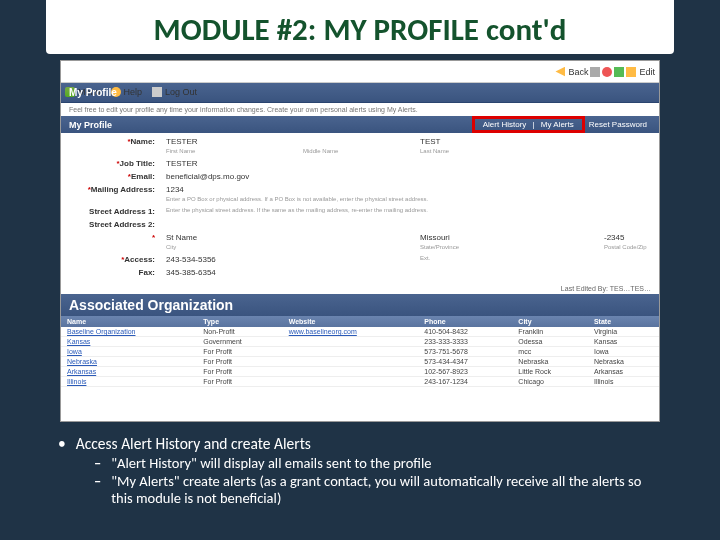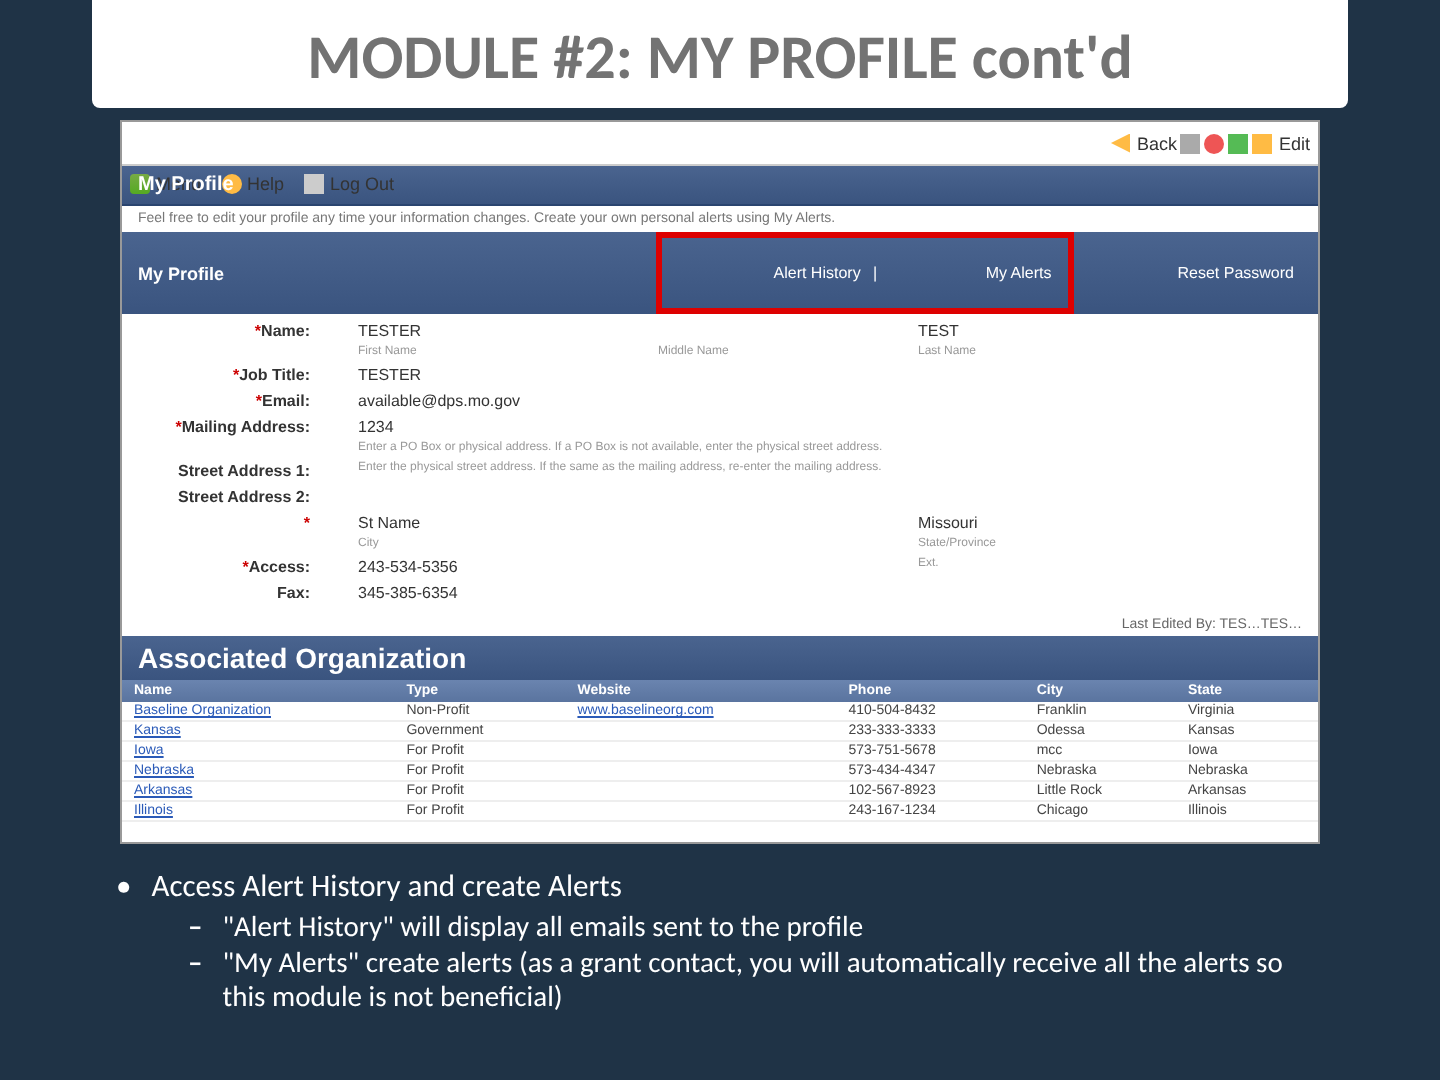--- a/index.html
+++ b/index.html
@@ -5,21 +5,21 @@
   * { box-sizing: border-box; margin: 0; padding: 0; }
   body {
     width: 720px;
     height: 540px;
     background: #1f3346;
     font-family: Calibri, Arial, sans-serif;
     overflow: hidden;
     position: relative;
   }
   .slide-title {
-    color: #737373;
+    color: #14532d;
     font-size: 31px;
     font-weight: bold;
     text-align: center;
     padding: 10px 0 6px;
     background: #fff;
     border-radius: 0 0 4px 4px;
     margin: 0 46px;
   }
   .screenshot {
     background: #fff;
@@ -77,35 +77,35 @@
     align-items: center;
     position: relative;
   }
   .sub-links {
     margin-left: auto;
     font-weight: normal;
     font-size: 8px;
     display: flex;
     gap: 0;
   }
-  .sub-links span { padding: 13px 4px; margin-left: 48px; }
+  .sub-links span { padding: 1px 4px; }
   .redbox {
     border: 3px solid #d00;
     padding: 0 2px;
     margin: -3px 0;
   }
   
   .form {
     padding: 4px 8px 0;
     font-size: 8px;
   }
   .form-row {
     display: grid;
     grid-template-columns: 90px 130px 110px 100px 70px 60px;
-    gap: 20px;
+    gap: 7px;
     margin-bottom: 4px;
     align-items: start;
   }
   .form-row.two { grid-template-columns: 90px 1fr; }
   .lbl { text-align: right; color: #333; font-weight: bold; padding-right: 4px; }
   .lbl .req { color: #c00; }
   .val { color: #333; }
   .sub-lbl { color: #999; font-size: 6px; }
   
   .last-edit {
@@ -213,21 +213,21 @@
       <span><span class="val">TESTER</span><br><span class="sub-lbl">First Name</span></span>
       <span><span class="val"></span><br><span class="sub-lbl">Middle Name</span></span>
       <span><span class="val">TEST</span><br><span class="sub-lbl">Last Name</span></span>
     </div>
     <div class="form-row two">
       <span class="lbl"><span class="req">*</span><span>Job Title:</span></span>
       <span class="val">TESTER</span>
     </div>
     <div class="form-row two">
       <span class="lbl"><span class="req">*</span><span>Email:</span></span>
-      <span class="val">available@dps.mo.gov</span>
+      <span class="val">beneficial@dps.mo.gov</span>
     </div>
     <div class="form-row two">
       <span class="lbl"><span class="req">*</span><span>Mailing Address:</span></span>
       <span><span class="val">1234</span><br><span class="sub-lbl">Enter a PO Box or physical address. If a PO Box is not available, enter the physical street address.</span></span>
     </div>
     <div class="form-row two">
       <span class="lbl"><span>Street Address 1:</span></span>
       <span class="sub-lbl">Enter the physical street address. If the same as the mailing address, re-enter the mailing address.</span>
     </div>
     <div class="form-row two">

